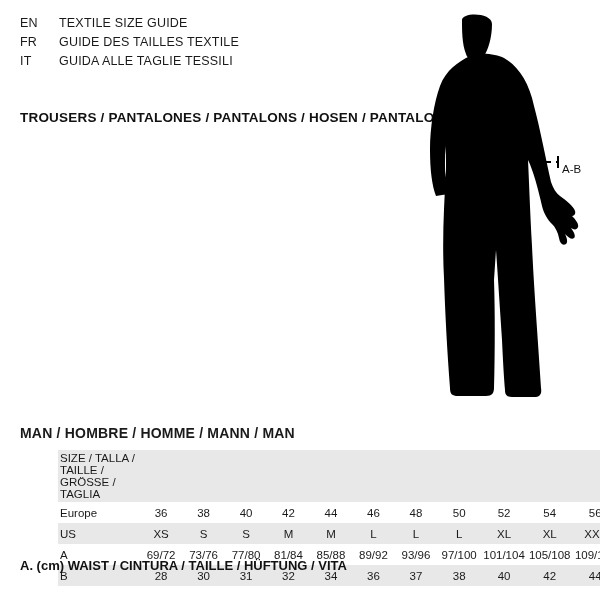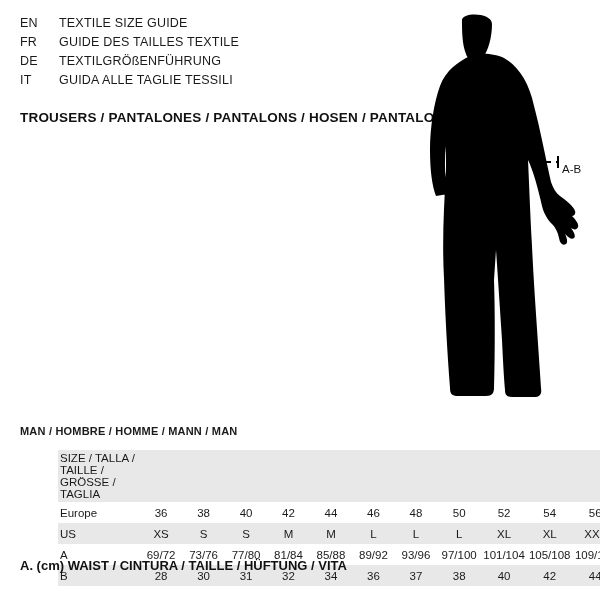--- a/index.html
+++ b/index.html
@@ -73,21 +73,21 @@
     top: 153px;
     font-size: 11.5px;
     color: #111;
   }
 
   
   .table-title {
     position: absolute;
     left: 20px;
     top: 425px;
-    font-size: 11px;
+    font-size: 14px;
     font-weight: bold;
     letter-spacing: 0.2px;
   }
 
   .size-table {
     position: absolute;
     left: 14px;
     top: 450px;
     width: 560px;
     border-collapse: collapse;
@@ -129,24 +129,20 @@
 <div class="page">
 
   <div class="lang-block">
     <div class="lang-row">
       <span class="lang-code">EN</span>
       <span class="lang-text">TEXTILE SIZE GUIDE</span>
     </div>
     <div class="lang-row">
       <span class="lang-code">FR</span>
       <span class="lang-text">GUIDE DES TAILLES TEXTILE</span>
-    </div>
-    <div class="lang-row">
-      <span class="lang-code">DE</span>
-      <span class="lang-text">TEXTILGRÖßENFÜHRUNG</span>
     </div>
     <div class="lang-row">
       <span class="lang-code">IT</span>
       <span class="lang-text">GUIDA ALLE TAGLIE TESSILI</span>
     </div>
   </div>
 
   <div class="category-title">TROUSERS / PANTALONES / PANTALONS / HOSEN / PANTALONI</div>
 
   <div class="figure-wrap">

